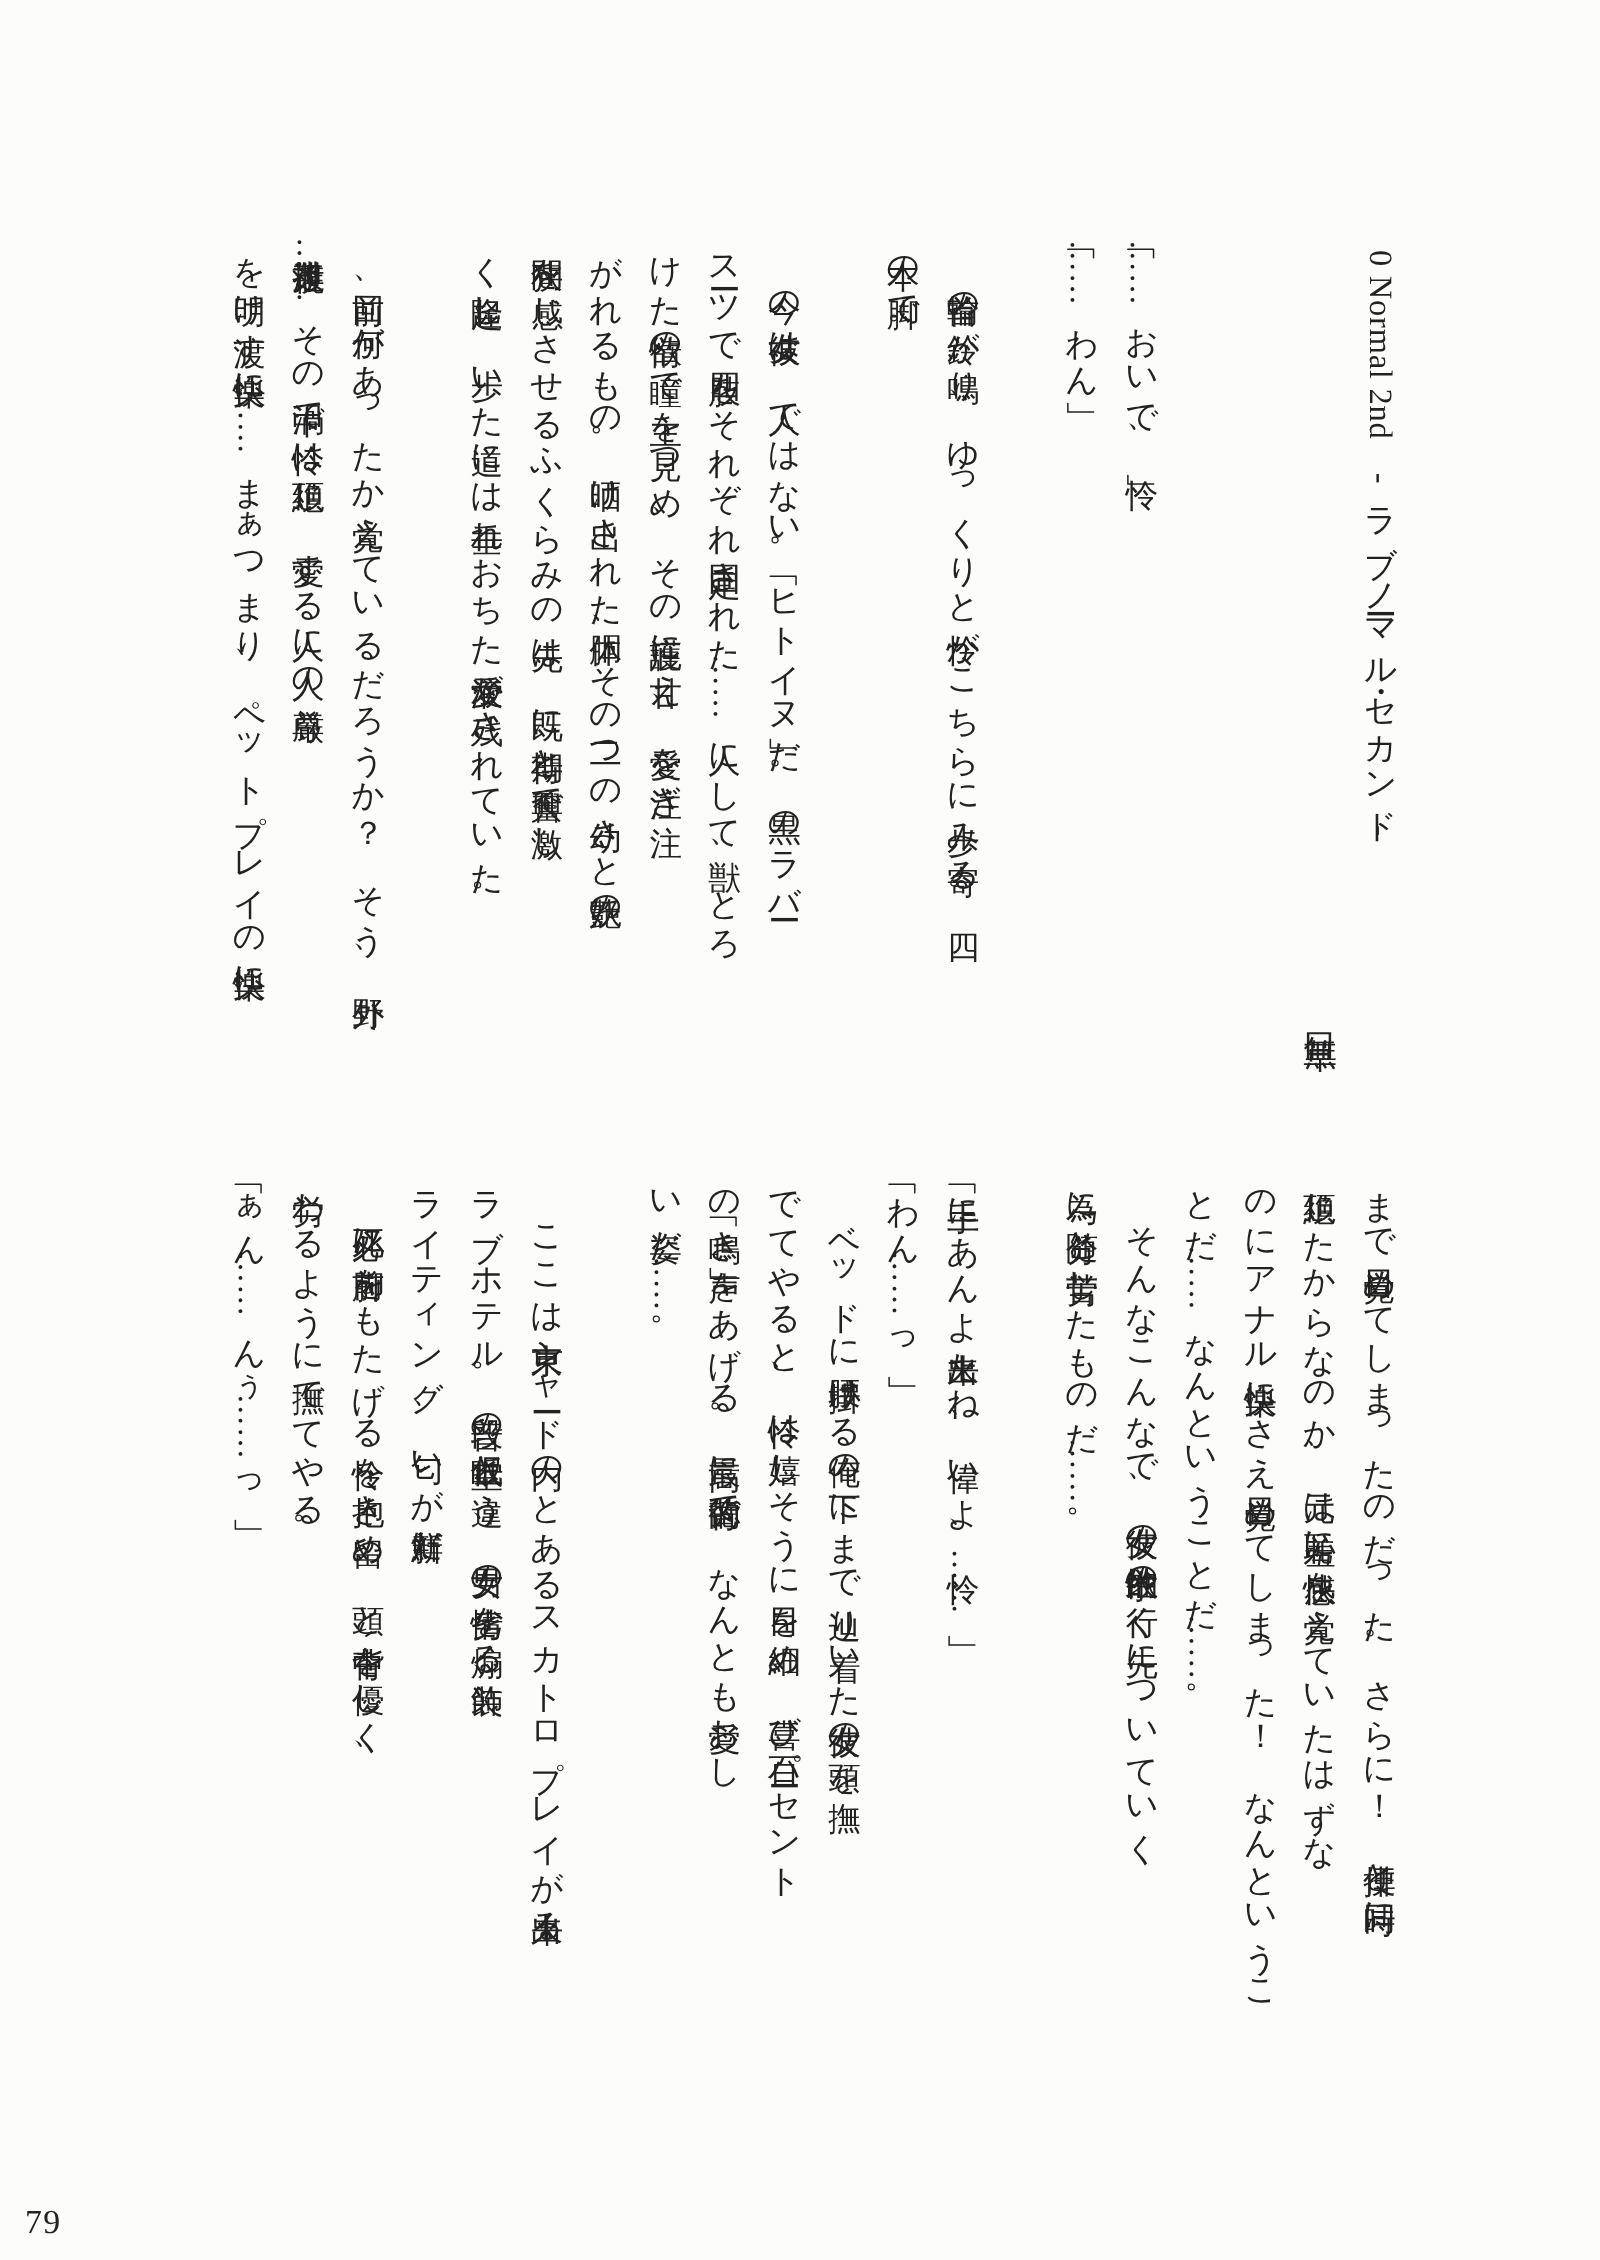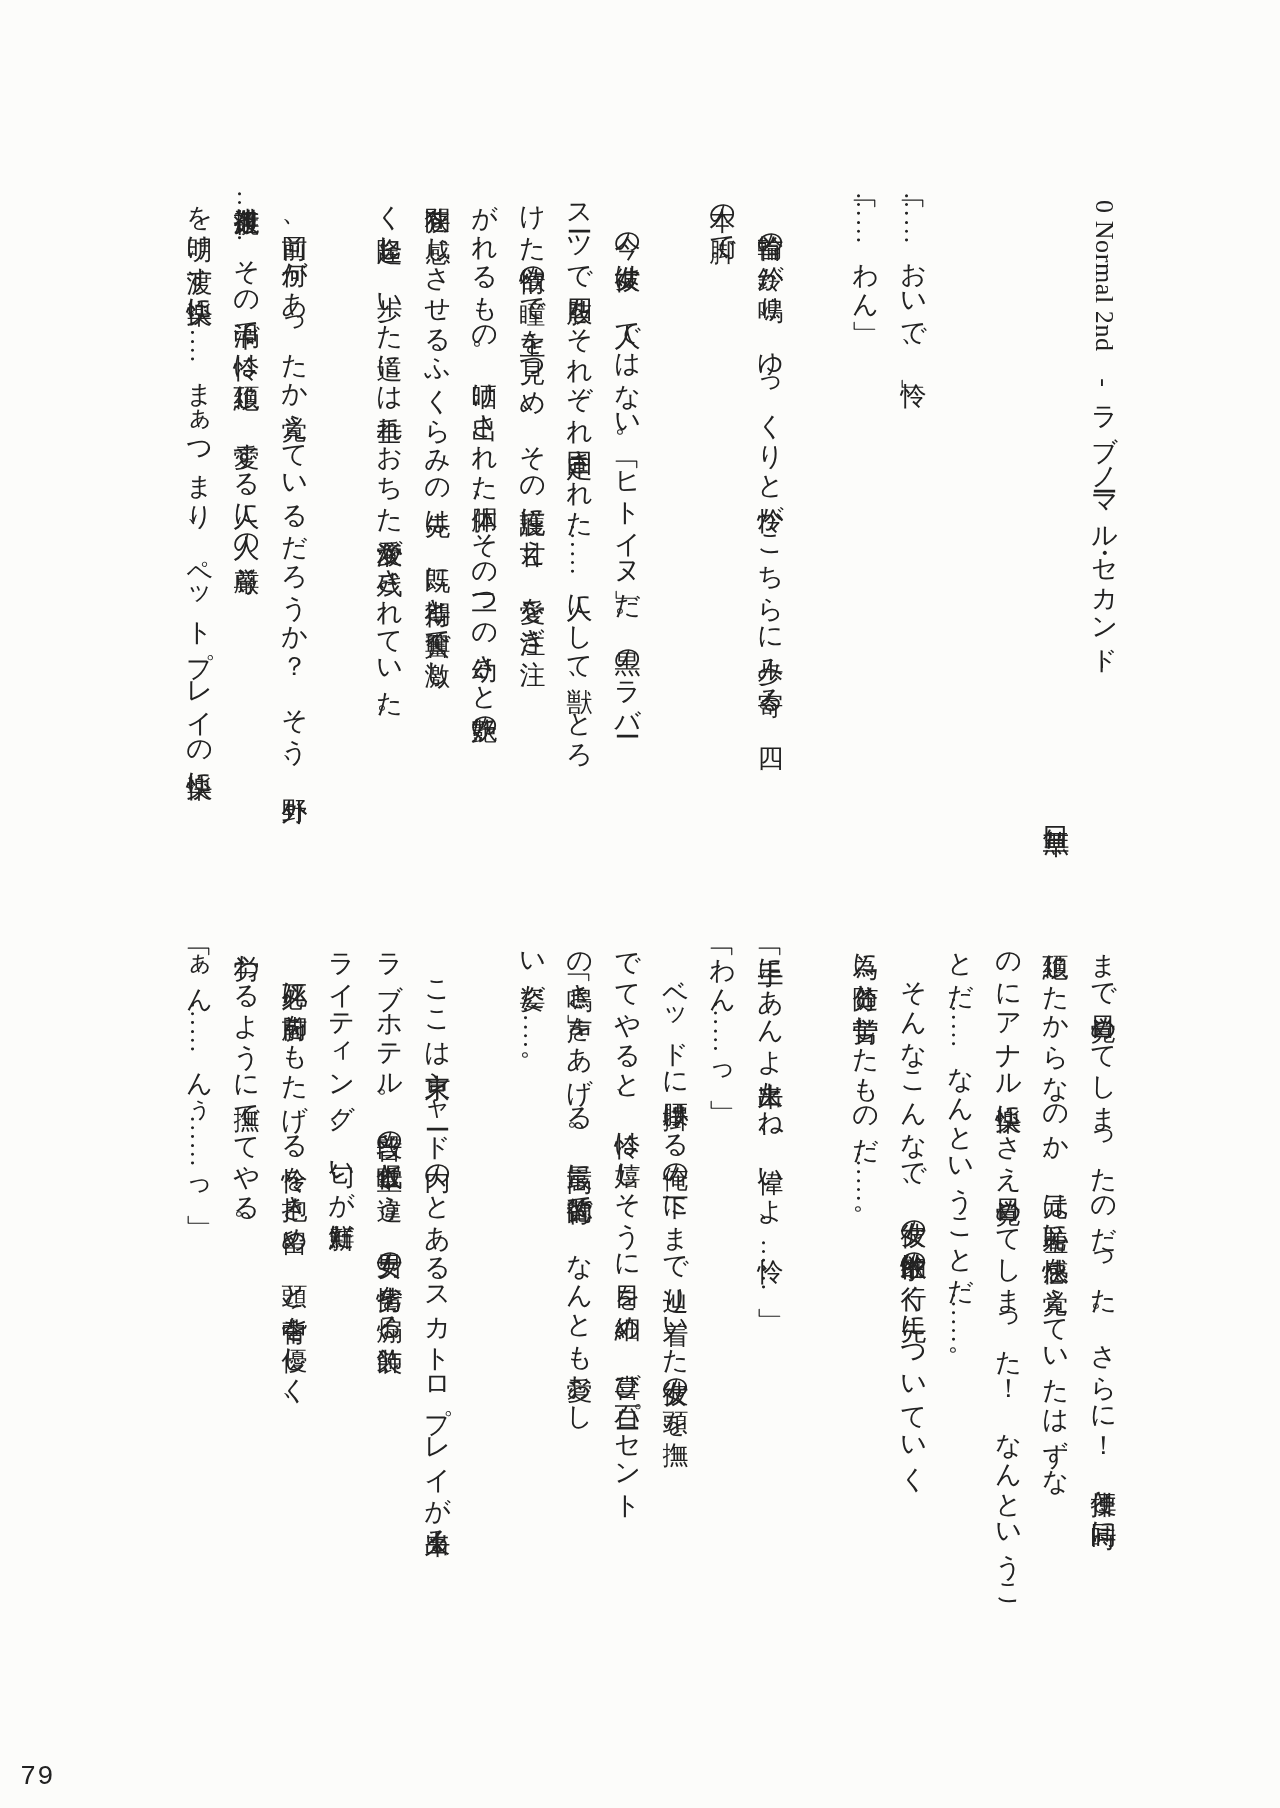--- a/index.html
+++ b/index.html
@@ -52,21 +52,20 @@
     width: 30px;
     letter-spacing: 1.5px;
     white-space: nowrap;
   }
   .page-number {
     position: absolute;
     left: 20px;
     top: 1762px;
     font-size: 27px;
     letter-spacing: 1px;
-    font-family: Liberation Mono, monospace;
   }
 </style>
 </head>
 <body>
 
 <div class="page">
 
   <div class="story-title">0 Normal 2nd　-ラブノーマル・セカンド-</div>
 
   <div class="author-name">口無草</div>

